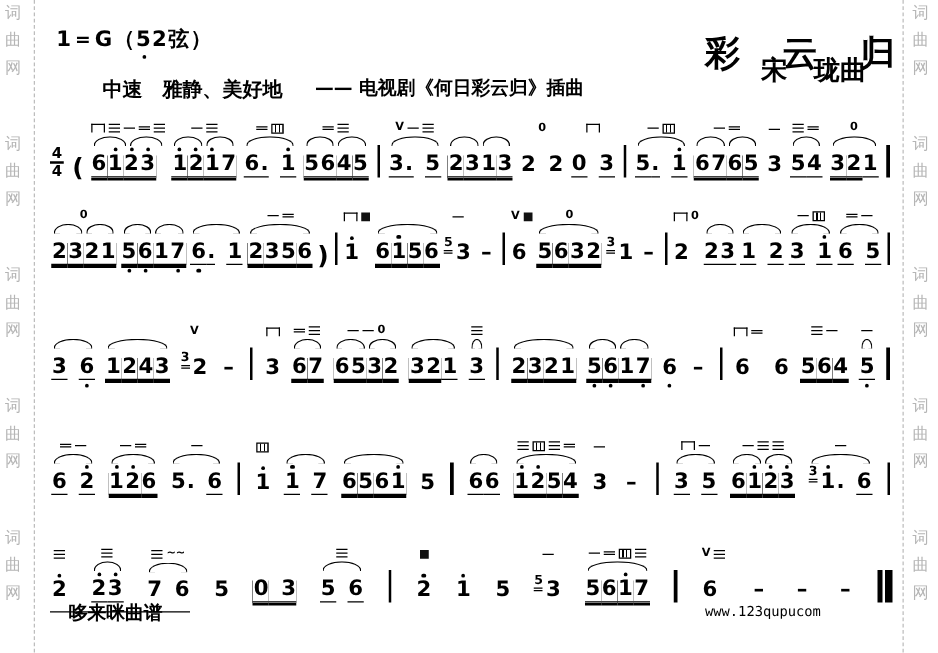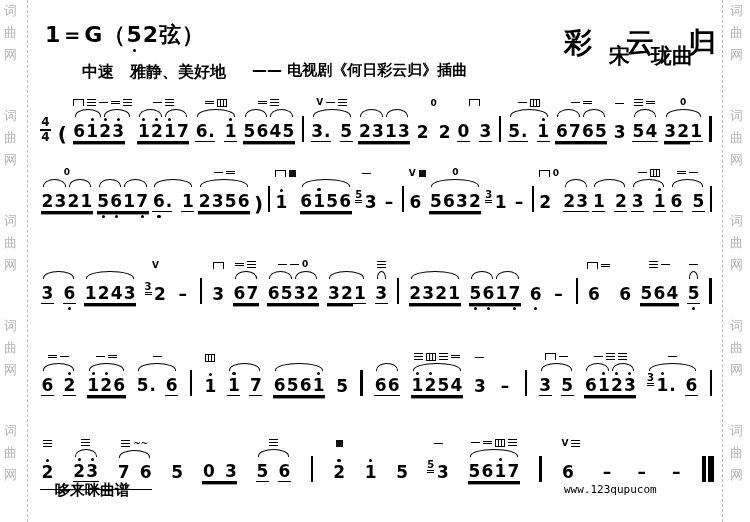--- a/index.html
+++ b/index.html
@@ -4,21 +4,21 @@
 <style>
   html,body{margin:0;padding:0;background:#fff;}
   body{width:750px;height:522px;position:relative;overflow:hidden;
        font-family:"DejaVu Sans",sans-serif;color:#000;}
   
   .side-dash{position:absolute;top:0;bottom:0;width:0;border-left:1px dashed #bdbdbd;}
   .wm-char{position:absolute;font-size:13px;color:#b5b5b5;line-height:13px;
            font-family:"DejaVu Sans",sans-serif;}
   
   .hdr{position:absolute;font-weight:bold;white-space:nowrap;}
-  #keysig{left:45px;top:20px;font-size:22px;letter-spacing:1px;}
+  #keysig{left:45px;top:20px;font-size:17px;letter-spacing:1px;}
   #keysig .klow{position:relative;display:inline-block;}
   #keysig .klow i{position:absolute;left:50%;bottom:-5px;width:3px;height:3px;
                   margin-left:-1.5px;background:#000;border-radius:50%;}
   #title{left:0;right:0;top:24px;text-align:right;font-size:28px;letter-spacing:34px;
          text-indent:34px;}
   #composer{right:57px;top:42px;font-size:21px;}
   #tempo{left:42px;top:62px;font-size:16px;margin-left:40px;}
   #subtitle{left:252px;top:61px;font-size:15px;}
   
   .system{position:absolute;left:40px;right:36px;display:flex;

